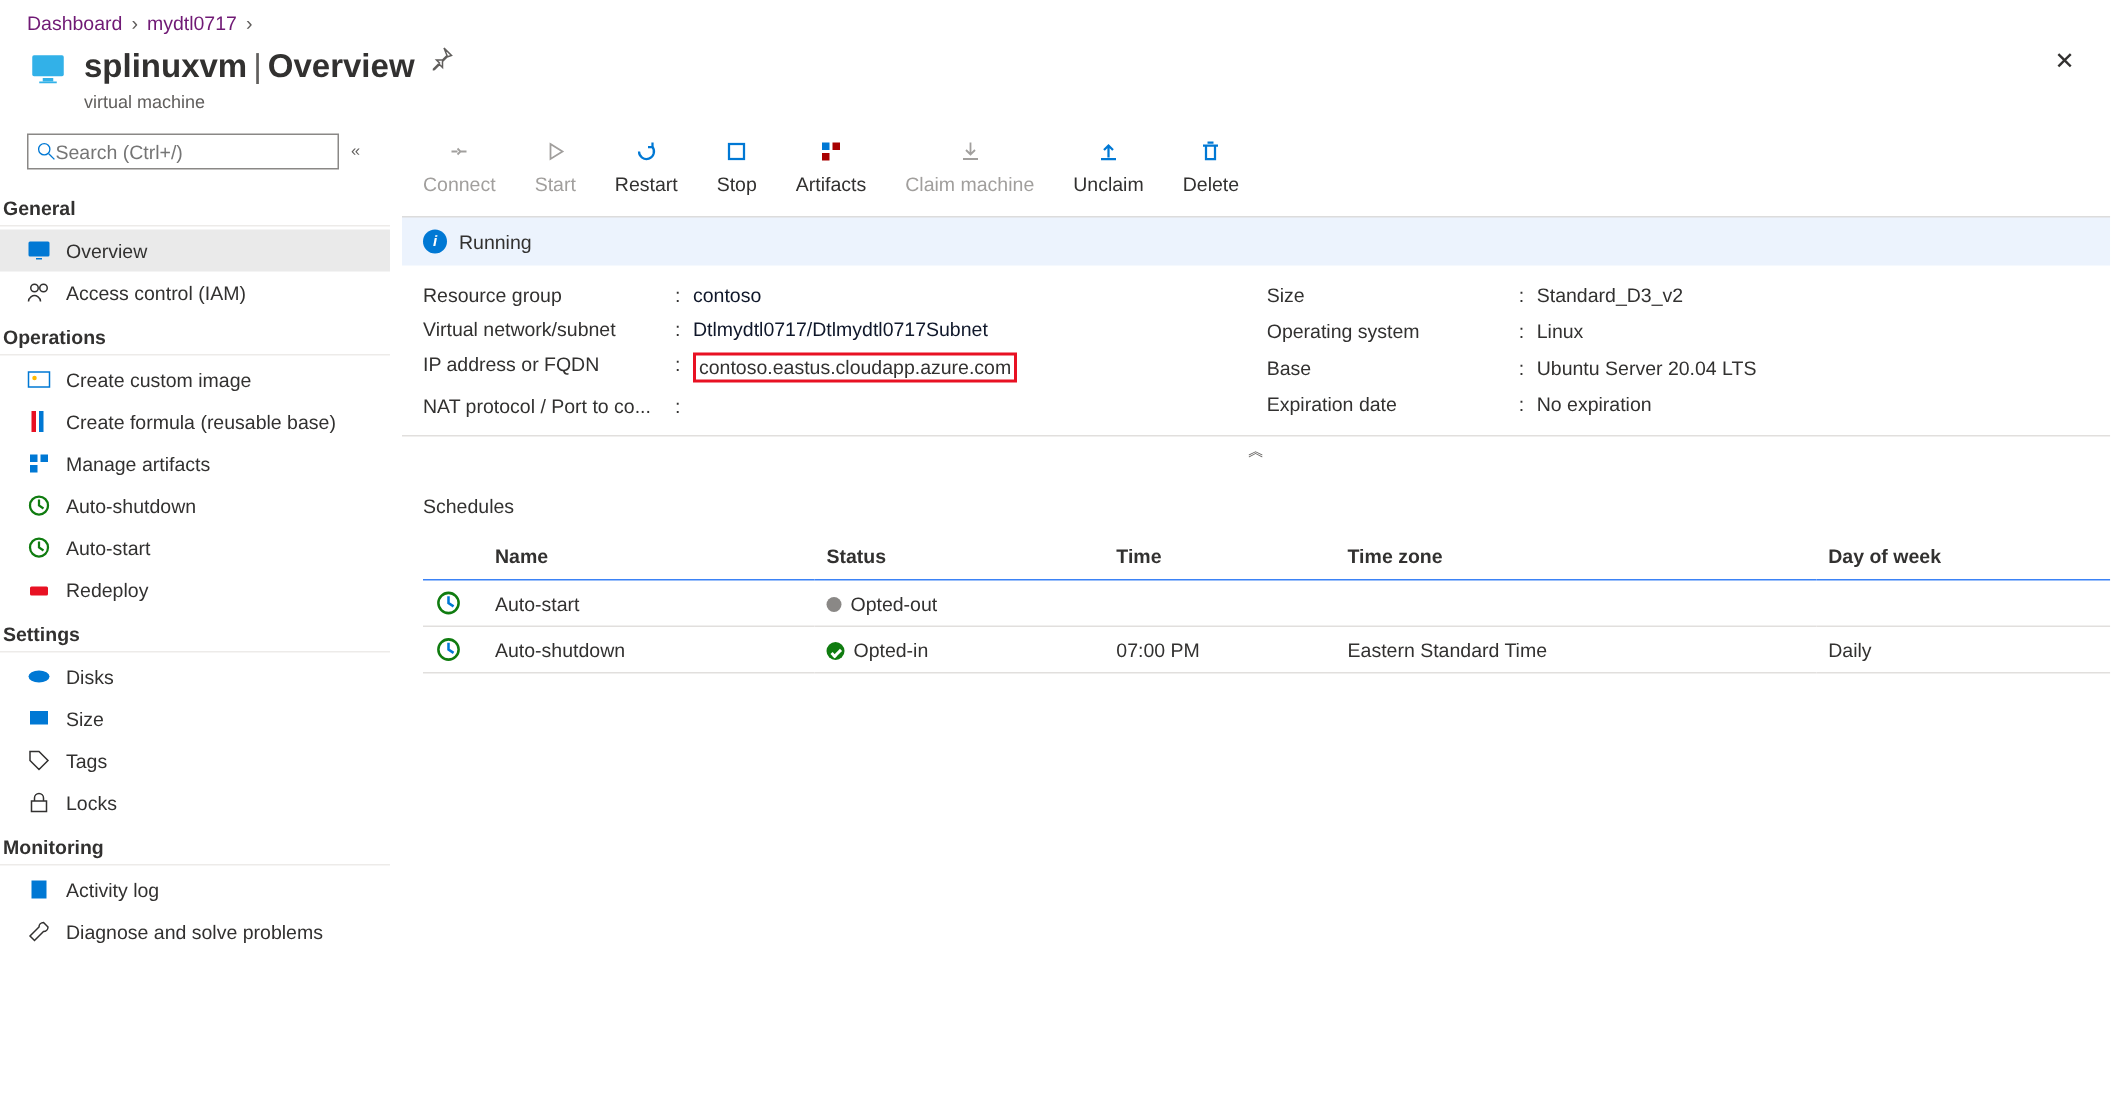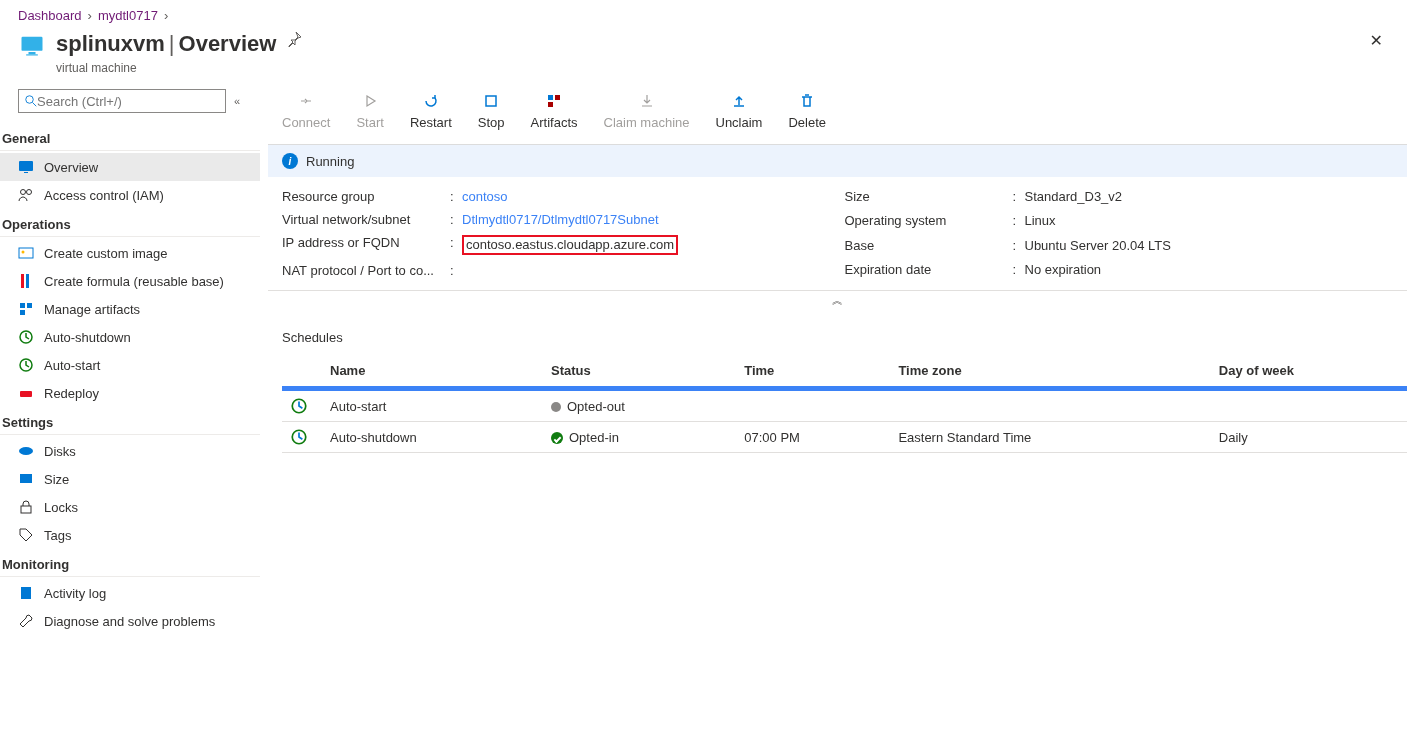--- a/index.html
+++ b/index.html
@@ -43,27 +43,27 @@
   .status-bar { background: #ecf3fd; border-top: 1px solid #dcdcdc; padding: 8px 14px; margin: 6px 0 0 8px; display: flex; align-items: center; gap: 8px; }
   .info-dot { width: 16px; height: 16px; border-radius: 50%; background: #0078d4; color: #fff; display: inline-flex; align-items: center; justify-content: center; font-size: 10px; font-weight: bold; font-style: italic; }
 
   .props { display: flex; padding: 12px 0 12px 14px; margin-left: 8px; border-bottom: 1px solid #e1dfdd; }
   .props-col { display: grid; grid-template-columns: 168px 12px auto; row-gap: 8px; align-items: start; font-size: 13px; }
   .props-col.left { flex: 1; }
   .props-col.right { flex: 1; }
   .plabel { color: #323130; white-space: nowrap; overflow: hidden; text-overflow: ellipsis; }
   .pcolon { color: #323130; }
   .pval { color: #323130; }
-  .pval a { color: #3b82f6; text-decoration: none; cursor: pointer; }
+  .pval a { color: #0f172a; text-decoration: none; cursor: pointer; }
   .hl { border: 2px solid #e81123; padding: 0 2px; display: inline-block; line-height: 16px; }
   .caret-row { text-align: center; padding: 2px 0; color: #605e5c; font-size: 11px; cursor: pointer; margin-left: 8px; }
 
   .sched-title { padding: 20px 0 10px 14px; margin-left: 8px; font-size: 13px; }
   table.sched { width: calc(100% - 22px); margin-left: 22px; border-collapse: collapse; font-size: 13px; }
-  table.sched th { text-align: left; font-weight: 600; padding: 8px 8px; border-bottom: 5px solid #3b82f6; }
+  table.sched th { text-align: left; font-weight: 600; padding: 8px 8px; border-bottom: 1px solid #3b82f6; }
   table.sched td { padding: 6px 8px; border-bottom: 1px solid #e1dfdd; }
   .clock-ic { width: 18px; height: 18px; vertical-align: middle; margin-right: 6px; }
   .dot-gray { display: inline-block; width: 10px; height: 10px; border-radius: 50%; background: #8a8886; margin-right: 6px; vertical-align: middle; }
   .dot-green { display: inline-block; width: 12px; height: 12px; border-radius: 50%; background: #107c10; margin-right: 6px; vertical-align: middle; position: relative; }
   .dot-green::after { content: ""; position: absolute; left: 3px; top: 5px; width: 5px; height: 2px; border-left: 2px solid #fff; border-bottom: 2px solid #fff; transform: rotate(-45deg); }
 </style>
 </head>
 <body>
 
 <div class="root">
@@ -198,33 +198,33 @@
           <span class="nav-ic">
             <svg viewBox="0 0 16 16" width="16" height="16">
               <rect x="2" y="3" width="12" height="9" fill="#0078d4"></rect>
             </svg>
           </span>
           <span>Size</span>
         </div>
       <div class="nav-item">
           <span class="nav-ic">
             <svg viewBox="0 0 16 16" width="16" height="16">
+              <path d="M2 2h6l6 6-6 6-6-6z" fill="none" stroke="#323130"></path>
+            </svg>
+          </span>
+          <span>Tags</span>
+        </div>
+      <div class="nav-item">
+          <span class="nav-ic">
+            <svg viewBox="0 0 16 16" width="16" height="16">
               <rect x="3" y="7" width="10" height="7" fill="none" stroke="#323130"></rect>
               <path d="M5 7V5a3 3 0 016 0v2" fill="none" stroke="#323130"></path>
             </svg>
           </span>
           <span>Locks</span>
-        </div>
-      <div class="nav-item">
-          <span class="nav-ic">
-            <svg viewBox="0 0 16 16" width="16" height="16">
-              <path d="M2 2h6l6 6-6 6-6-6z" fill="none" stroke="#323130"></path>
-            </svg>
-          </span>
-          <span>Tags</span>
         </div>
 
       <div class="nav-section">Monitoring</div>
       <div class="nav-item">
           <span class="nav-ic">
             <svg viewBox="0 0 16 16" width="16" height="16">
               <rect x="3" y="2" width="10" height="12" fill="#0078d4"></rect>
             </svg>
           </span>
           <span>Activity log</span>

